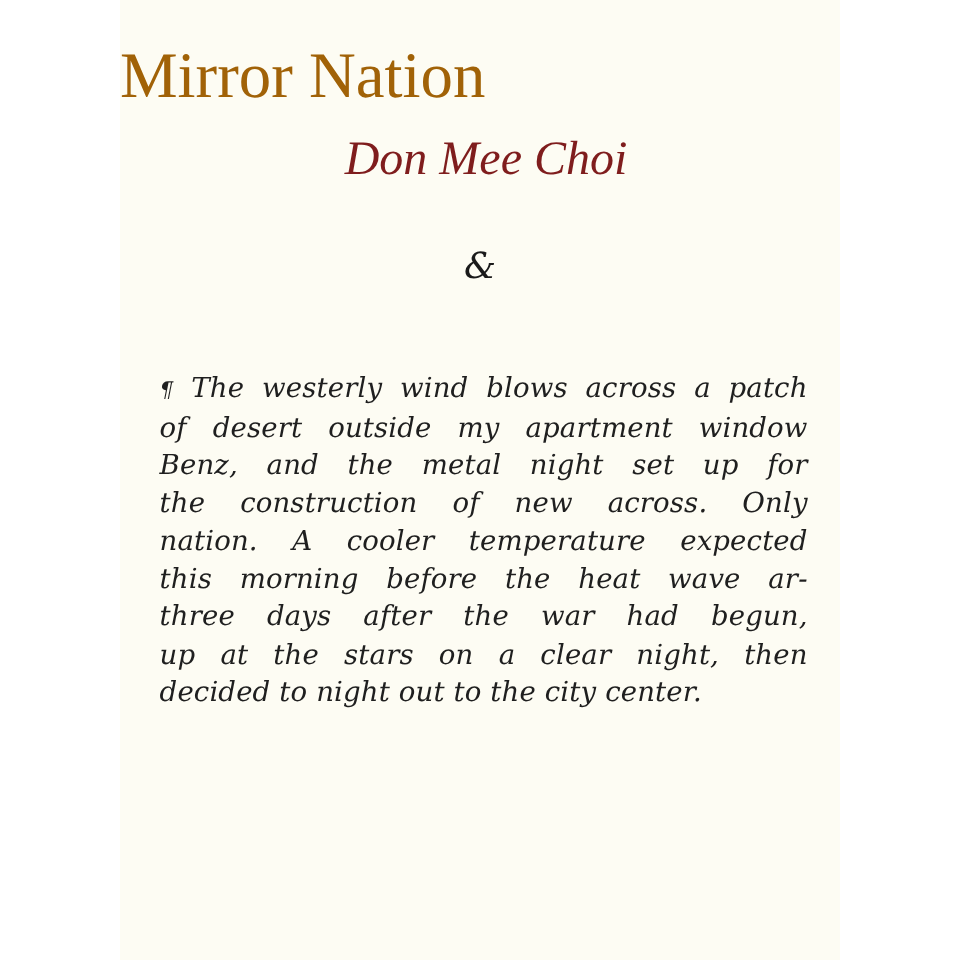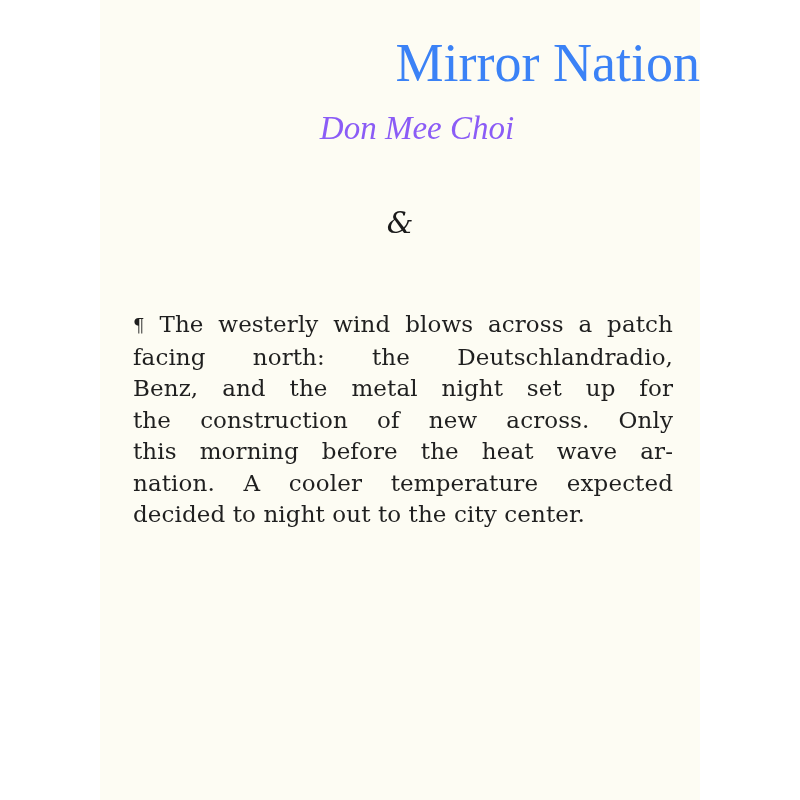--- a/index.html
+++ b/index.html
@@ -3,56 +3,59 @@
   <meta charset="utf-8">
   <style>
     html, body { margin: 0; padding: 0; }
     body { width: 800px; height: 800px; background: #ffffff; position: relative; overflow: hidden; }
     .page {
       position: absolute; left: 100px; top: 0; width: 600px; height: 800px;
       background: #fdfcf3;
     }
     .title {
       position: absolute; left: 0; width: 600px; top: 36px;
-      text-align: right;
+      text-align: left;
       font-family: "Liberation Serif", serif;
-      font-size: 54px; color: #3b82f6; line-height: 1;
+      font-size: 54px; color: #a16207; line-height: 1;
     }
     .author {
-      position: absolute; left: 17px; width: 600px; top: 112px;
+      position: absolute; left: 5px; width: 600px; top: 112px;
       text-align: center;
       font-family: "Liberation Serif", serif; font-style: italic;
-      font-size: 33px; color: #8b5cf6; line-height: 1;
+      font-size: 40px; color: #7f1d1d; line-height: 1;
     }
     .amp {
       position: absolute; left: 0; width: 600px; top: 208px;
       text-align: center;
       font-family: "DejaVu Serif", serif; font-style: italic;
       font-size: 30px; color: #1a1a1a; line-height: 1;
     }
     .body-text {
       position: absolute; left: 33px; top: 309px; width: 540px;
       font-family: "DejaVu Serif", serif;
       font-size: 23px; line-height: 31.5px; color: #1f1f1f;
       letter-spacing: 0.1px;
+      font-style: italic;
     }
     .line { display: block; white-space: nowrap; text-align: justify; text-align-last: justify; }
     .line.last { text-align-last: left; }
     .pilcrow { font-size: 18px; }
   </style>
 </head>
 <body>
 
 <div class="page">
   <div class="title">Mirror Nation</div>
   <div class="author">Don Mee Choi</div>
   <div class="amp">&amp;</div>
 
   <div class="body-text">
     <span class="line"><span class="pilcrow">¶</span> <span>The westerly wind blows across a patch</span></span>
-    <span class="line">facing north: the Deutschlandradio,</span>
+    <span class="line">of desert outside my apartment window</span>
     <span class="line">Benz, and the metal night set up for</span>
     <span class="line">the construction of new across. Only</span>
+    <span class="line">nation. A cooler temperature expected</span>
     <span class="line">this morning before the heat wave ar-</span>
-    <span class="line">nation. A cooler temperature expected</span>
+    <span class="line">three days after the war had begun,</span>
+    <span class="line">up at the stars on a clear night, then</span>
     <span class="line last">decided to night out to the city center.</span>
   </div>
 </div>
 
 </body></html>

